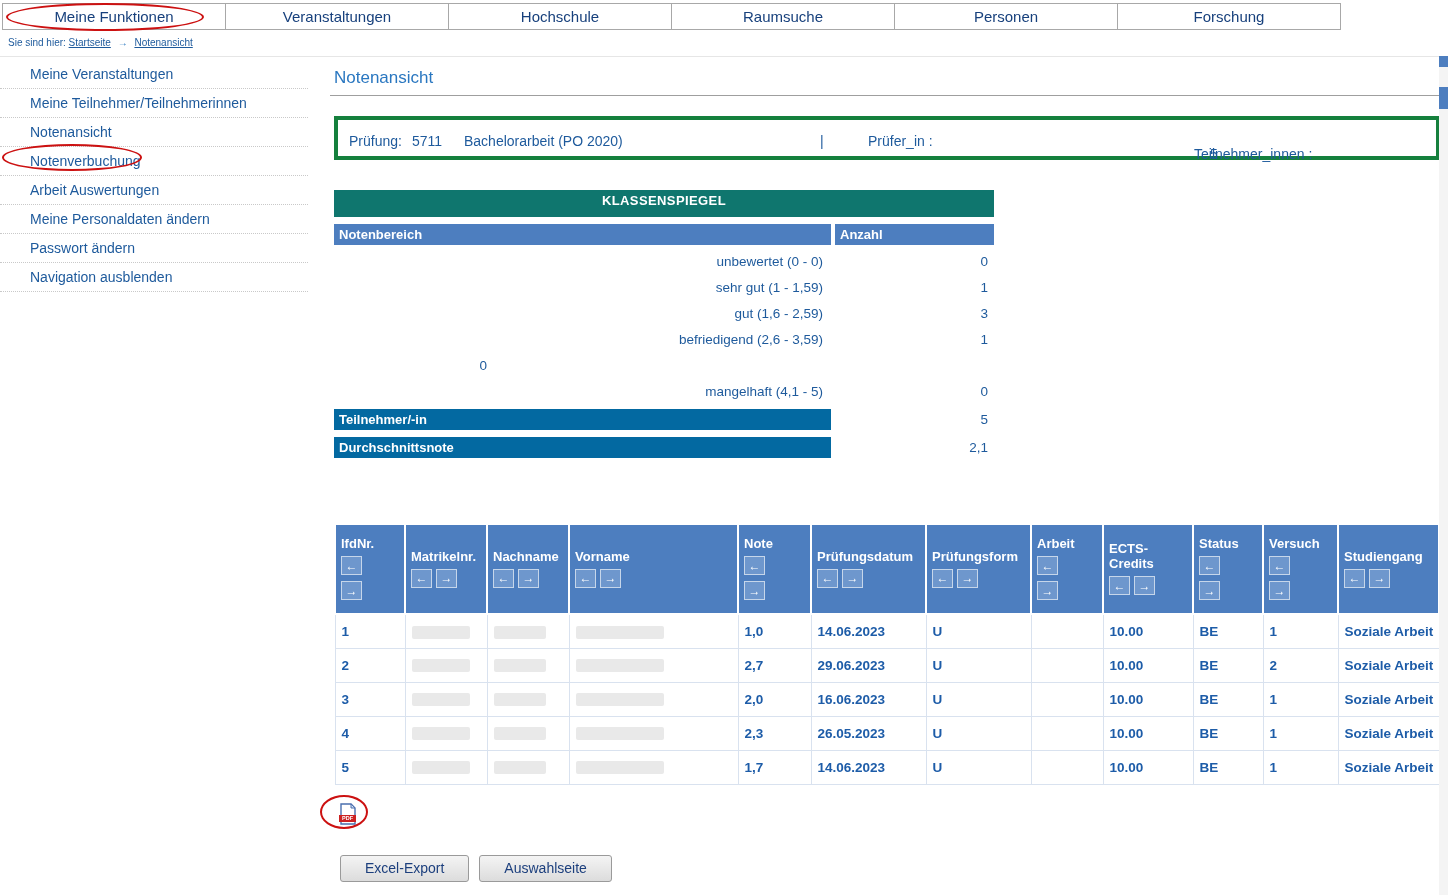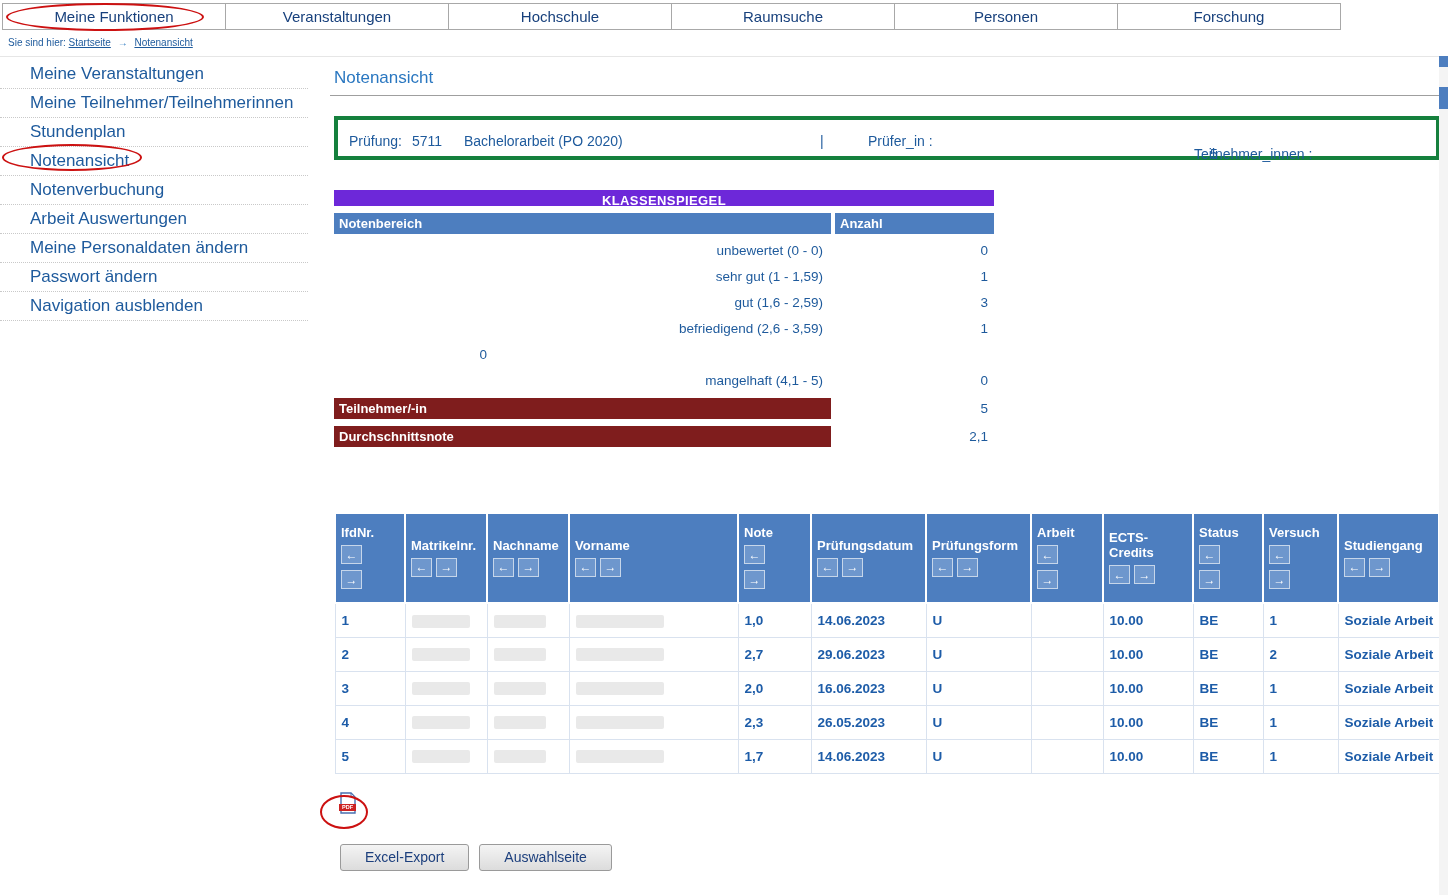--- a/index.html
+++ b/index.html
@@ -25,21 +25,21 @@
   
   .breadcrumb { position: absolute; top: 37px; left: 8px; font-size: 10px; color: #1e5a9c; }
   .breadcrumb a { color: #1e5a9c; text-decoration: underline; cursor: pointer; }
   .bc-arrow { color: #2a77c0; font-weight: bold; margin: 0 4px; }
   .bc-sep { position: absolute; top: 56px; left: 0; width: 1439px; border-top: 1px solid #e6e6e6; }
 
   
   .sidebar { position: absolute; top: 60px; left: 0; width: 308px; }
   .side-item {
     padding: 6px 8px 6px 30px;
-    font-size: 17px; color: #1e5a9c;
+    font-size: 14px; color: #1e5a9c;
     border-bottom: 1px dotted #c9c9c9;
     cursor: pointer; line-height: 16px;
   }
 
   
   .main { position: absolute; left: 330px; top: 58px; width: 1118px; }
   .page-title {
     font-size: 17px; font-weight: 400; color: #2a77c0;
     padding: 10px 0 7px 4px;
     border-bottom: 1px solid #9f9f9f;
@@ -56,36 +56,36 @@
   .ex-number { left: 74px; }
   .ex-name { left: 126px; }
   .ex-pipe { left: 482px; }
   .ex-examiner { left: 530px; }
   .ex-participants { left: 856px; }
   .ex-count { margin-left: 16px; }
 
   
   .ks { margin: 30px 0 0 4px; font-size: 13.5px; }
   .ks-title {
-    width: 660px; height: 16px; line-height: 21px;
-    background: #6d28d9; color: #fff; font-weight: bold;
+    width: 660px; height: 27px; line-height: 21px;
+    background: #0f766e; color: #fff; font-weight: bold;
     font-size: 13px; text-align: center; letter-spacing: .4px;
     margin-bottom: 7px;
   }
   .ks-head, .ks-row, .ks-sum { display: flex; gap: 4px; }
   .ks-head { margin-bottom: 4px; }
   .ks-c1 { width: 497px; }
   .ks-c2 { width: 159px; }
   .ks-hcell { height: 21px; line-height: 21px; background: #4d7ebf; color: #fff; font-weight: bold; font-size: 13px; padding-left: 5px; }
   .ks-row div { height: 26px; line-height: 26px; color: #1e5a9c; }
   .ks-row .ks-c1 { text-align: right; padding-right: 8px; }
   .ks-row .ks-c2 { text-align: right; padding-right: 6px; }
   .ks-sum { margin-top: 4px; }
   .ks-sum + .ks-sum { margin-top: 7px; }
-  .ks-bar { width: 497px; height: 21px; line-height: 21px; background: #7f1d1d; color: #fff; font-weight: bold; font-size: 13px; padding-left: 5px; }
+  .ks-bar { width: 497px; height: 21px; line-height: 21px; background: #0369a1; color: #fff; font-weight: bold; font-size: 13px; padding-left: 5px; }
   .ks-val { width: 159px; text-align: right; padding-right: 6px; color: #1e5a9c; line-height: 21px; }
 
   
   table.grades { border-collapse: collapse; table-layout: fixed; width: 1104px; margin: 65px 0 0 4px; }
   .grades th {
     background: #4d7ebf; border: 2px solid #ffffff;
     color: #ffffff; font-size: 13px; font-weight: bold; text-align: left;
     vertical-align: middle; padding: 4px 3px 6px 5px; height: 90px;
   }
   .th-label { display: block; margin-bottom: 5px; line-height: 15px; }
@@ -144,21 +144,20 @@
   <span>Sie sind hier:</span>
   <a>Startseite</a>
   <span class="bc-arrow">→</span>
   <a>Notenansicht</a>
 </div>
 <div class="bc-sep"></div>
 
 <nav class="sidebar">
   <div class="side-item">Meine Veranstaltungen</div>
   <div class="side-item">Meine Teilnehmer/Teilnehmerinnen</div>
-  <div class="side-item">Stundenplan</div>
   <div class="side-item">Notenansicht</div>
   <div class="side-item">Notenverbuchung</div>
   <div class="side-item">Arbeit Auswertungen</div>
   <div class="side-item">Meine Personaldaten ändern</div>
   <div class="side-item">Passwort ändern</div>
   <div class="side-item">Navigation ausblenden</div>
 </nav>
 
 <main class="main">
 

